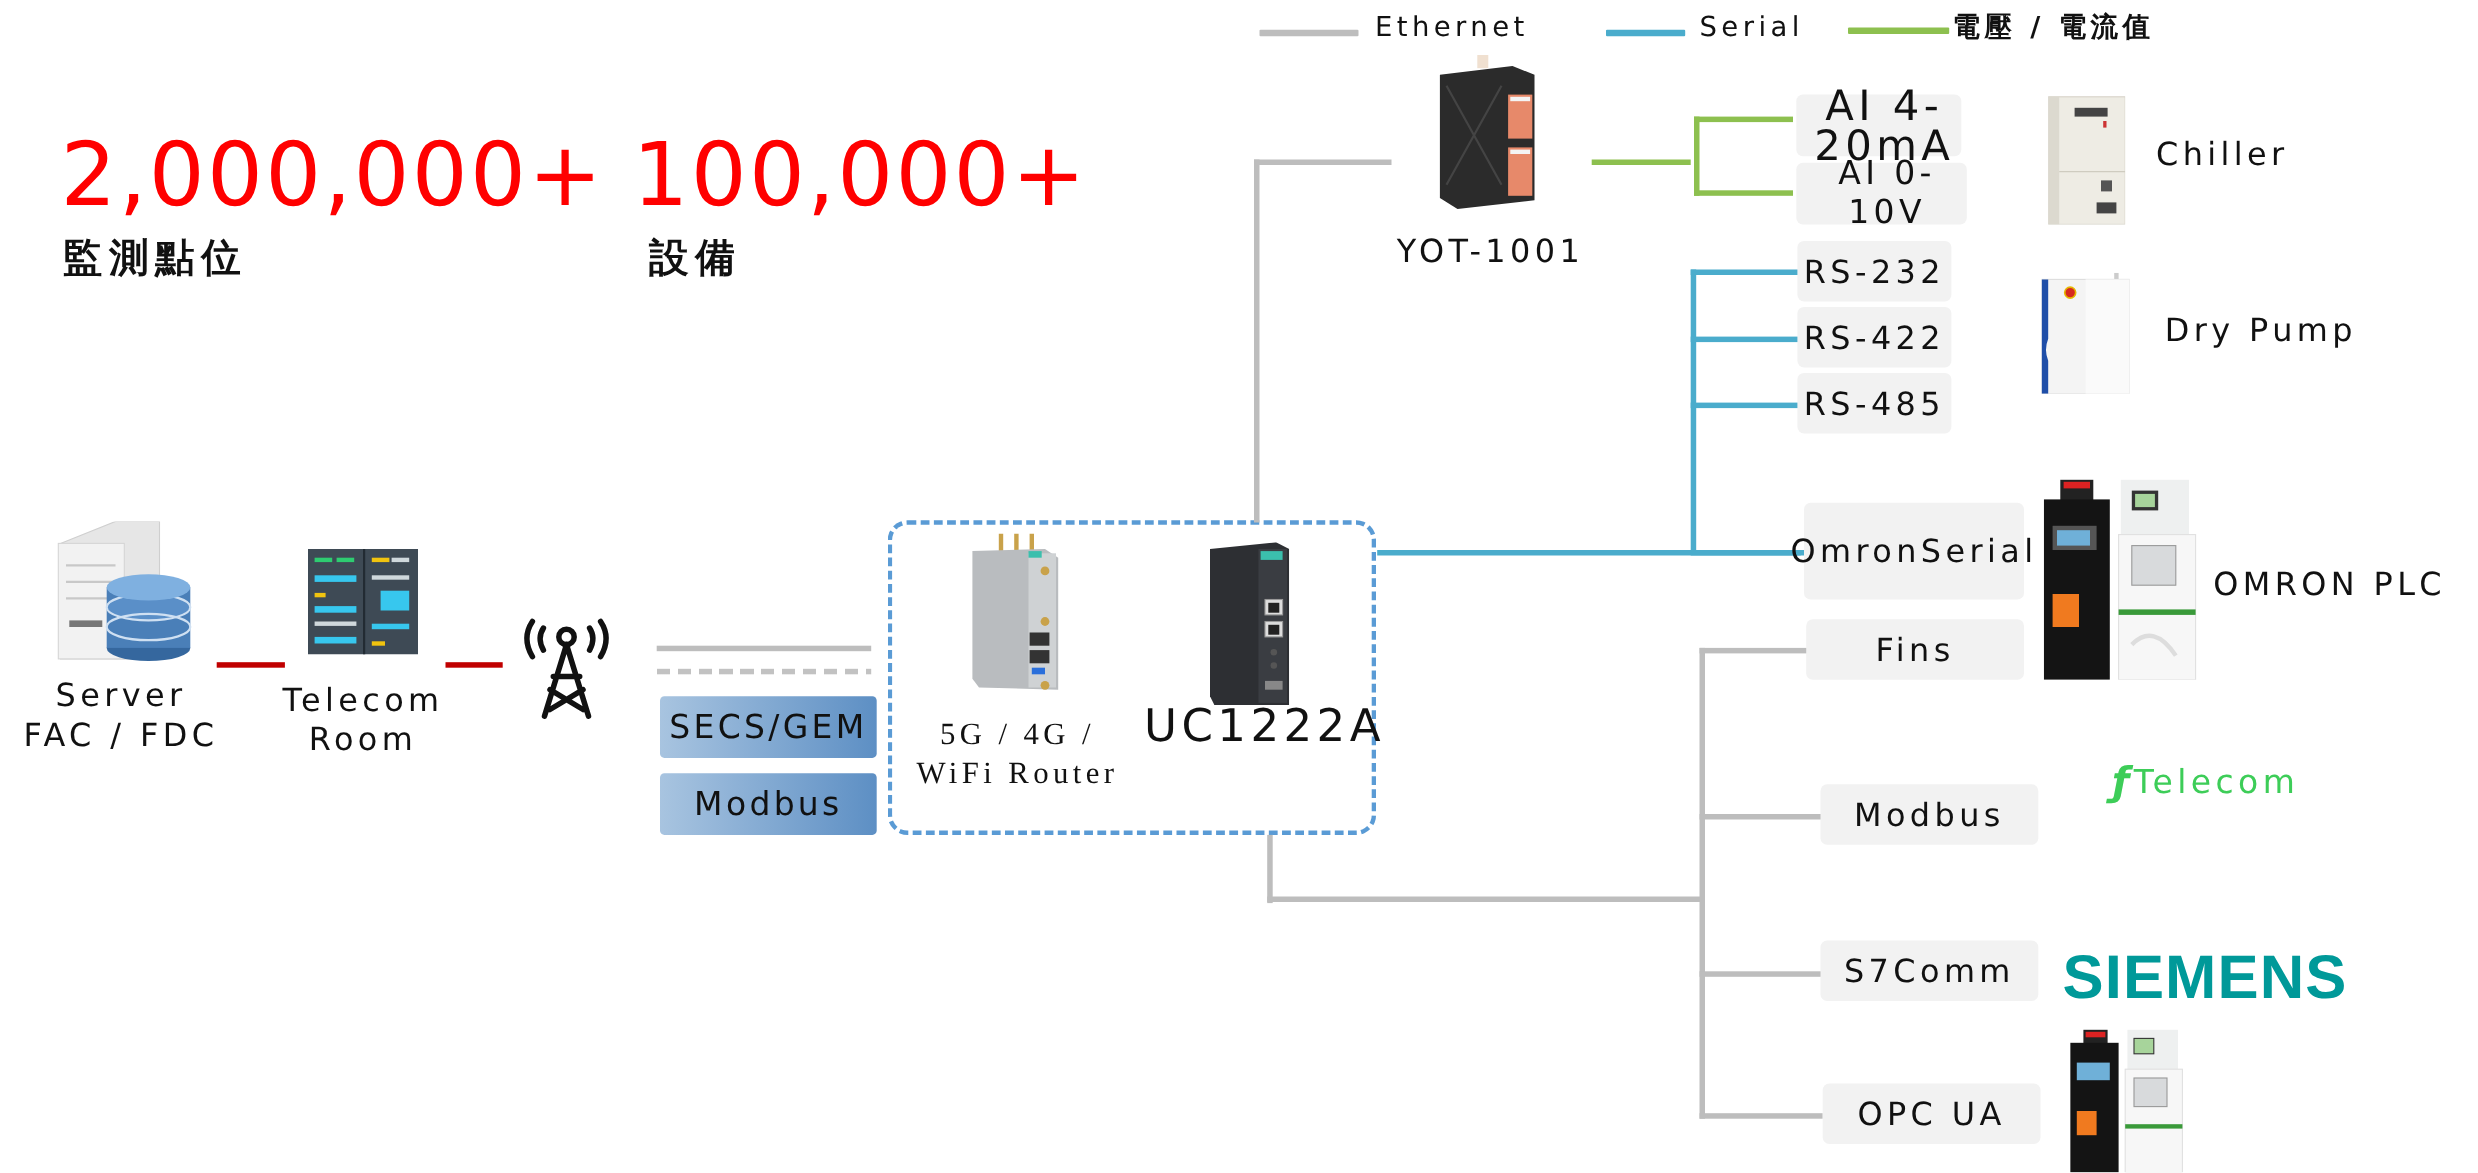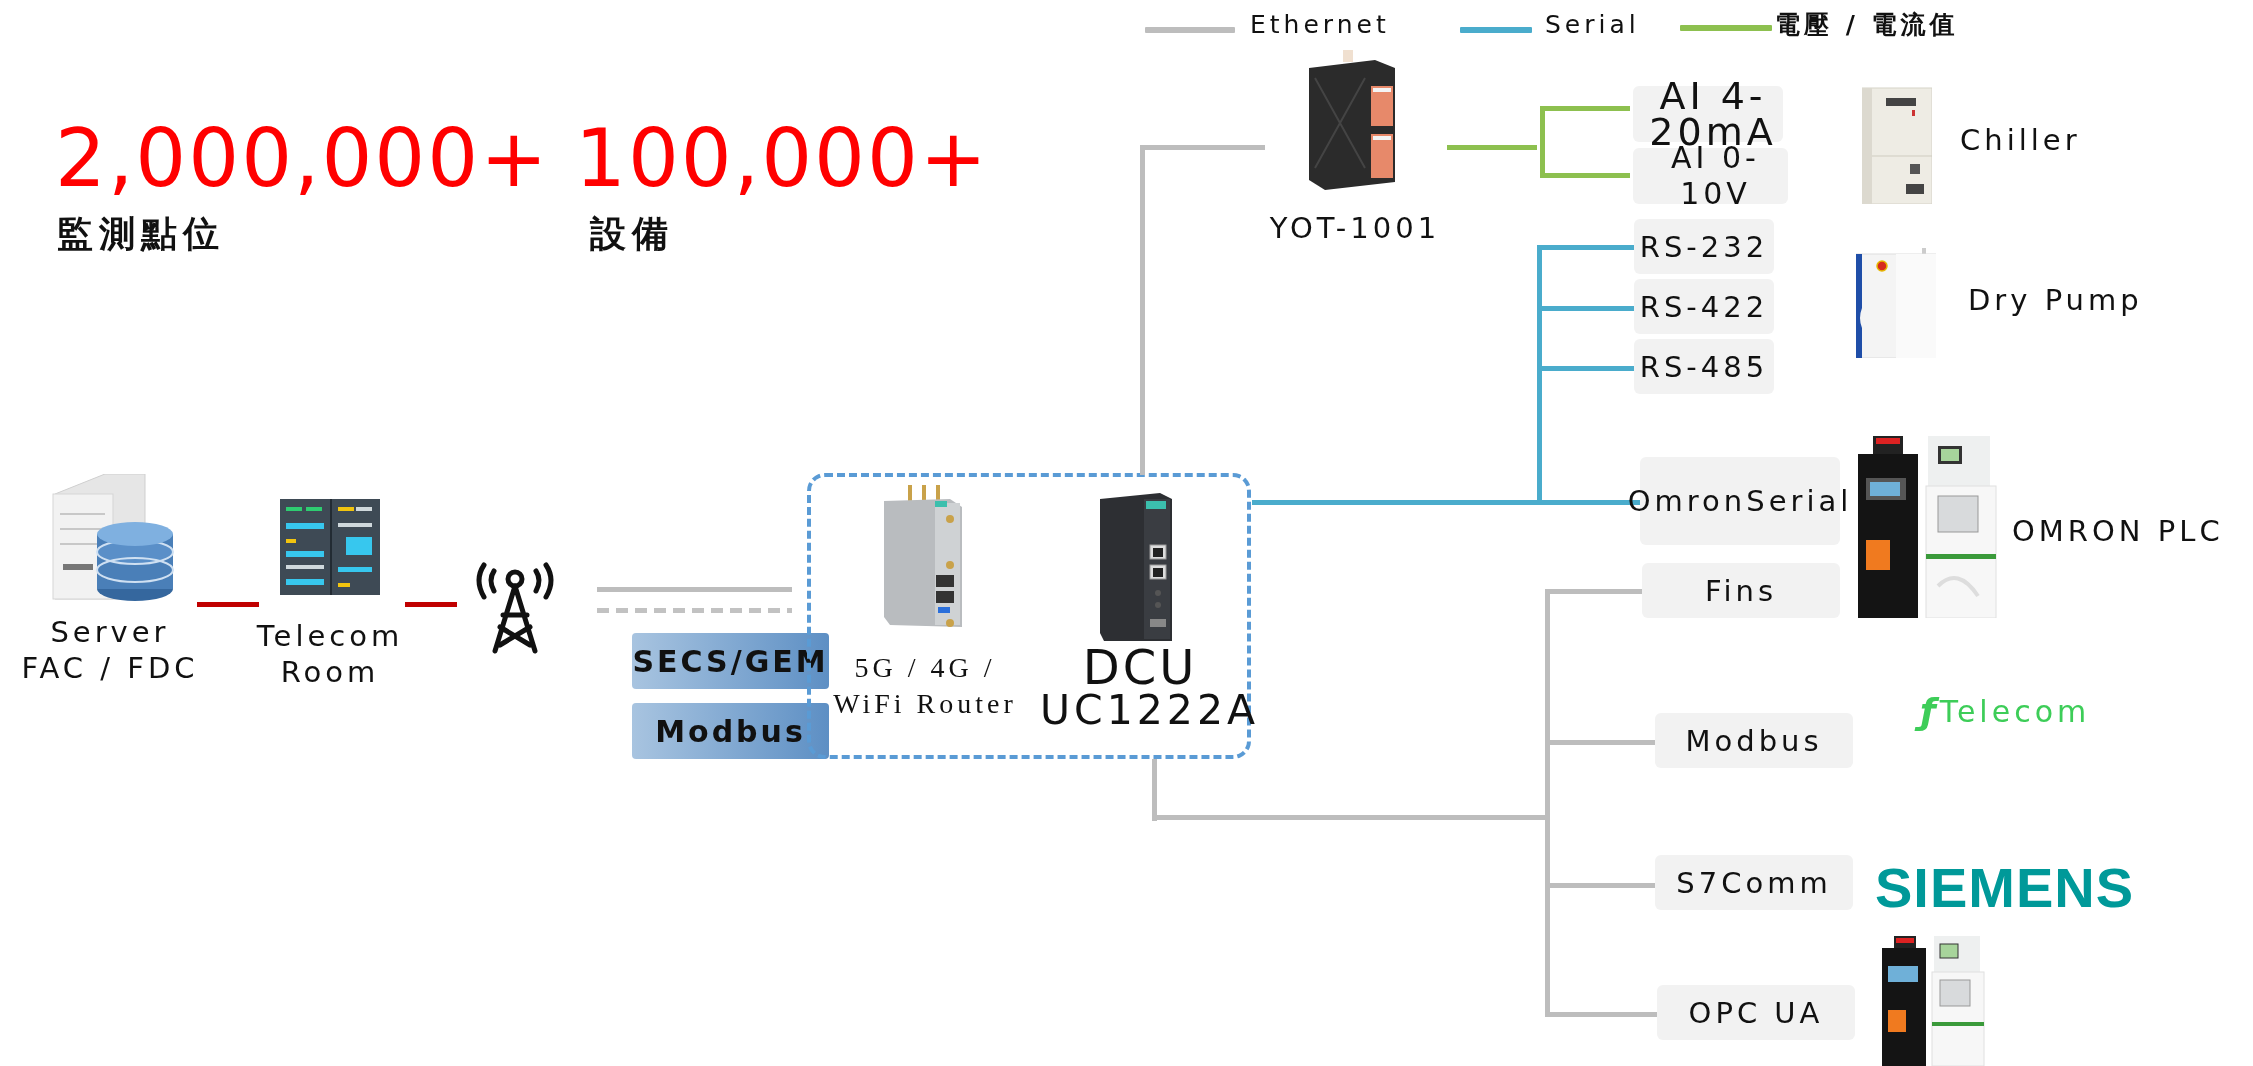--- a/index.html
+++ b/index.html
@@ -18,21 +18,21 @@
 
   
   .lbl { position:absolute; font-size:29px; letter-spacing:4px; text-align:center; line-height:36px; white-space:nowrap; }
 
   
   .proto { position:absolute; background:#f2f2f2; border-radius:6px; font-size:29px; letter-spacing:4px;
            display:flex; align-items:center; justify-content:center; text-align:center; line-height:36px; }
   .proto.left { justify-content:flex-start; padding-left:10px; box-sizing:border-box; }
 
   .blue-tag { position:absolute; background:linear-gradient(90deg,#a8c4e0,#5d8fc4); border-radius:4px;
-              font-size:30px; font-weight:700; letter-spacing:3px; display:flex; align-items:center; justify-content:center; color:#111;margin-left:32px; }
+              font-size:30px; font-weight:400; letter-spacing:3px; display:flex; align-items:center; justify-content:center; color:#111; }
 
   
   .ln { position:absolute; }
   .gray { background:#bdbdbd; }
   .blue { background:#4aaccc; }
   .green { background:#8dc04f; }
   .red { background:#c00000; }
 
   .dcu-box { position:absolute; border:4px dashed #5a9bd5; border-radius:18px; box-sizing:border-box; }
 
@@ -160,21 +160,20 @@
     <rect x="50" y="52" width="16" height="14" fill="#ddd" stroke="#999"></rect>
       <rect x="53" y="55" width="10" height="9" fill="#222"></rect>
     <rect x="50" y="72" width="16" height="14" fill="#ddd" stroke="#999"></rect>
       <rect x="53" y="75" width="10" height="9" fill="#222"></rect>
     <circle cx="58" cy="100" r="3" fill="#555"></circle>
       <circle cx="58" cy="112" r="3" fill="#555"></circle>
     <rect x="50" y="126" width="16" height="8" fill="#888"></rect>
   </svg>
 </div>
 <div class="lbl" style="left:1040px;top:642px;width:200px;">
-  <div style="font-size:48px;line-height:50px;letter-spacing:3px;">DCU</div>
   <div style="font-size:41px;line-height:36px;">UC1222A</div>
 </div>
 
 <div class="ln gray" style="left:1140px;top:145px;width:5px;height:330px;"></div>
 <div class="ln gray" style="left:1140px;top:145px;width:125px;height:5px;"></div>
 
 <div class="dev" style="left:1305px;top:50px;width:100px;height:140px;">
   <svg width="100" height="140" viewBox="0 0 100 140">
     <rect x="38" y="0" width="10" height="12" fill="#f0e0d0"></rect>
     <polygon points="4,18 70,10 90,18 90,132 20,140 4,130" fill="#2b2b2b"></polygon>

